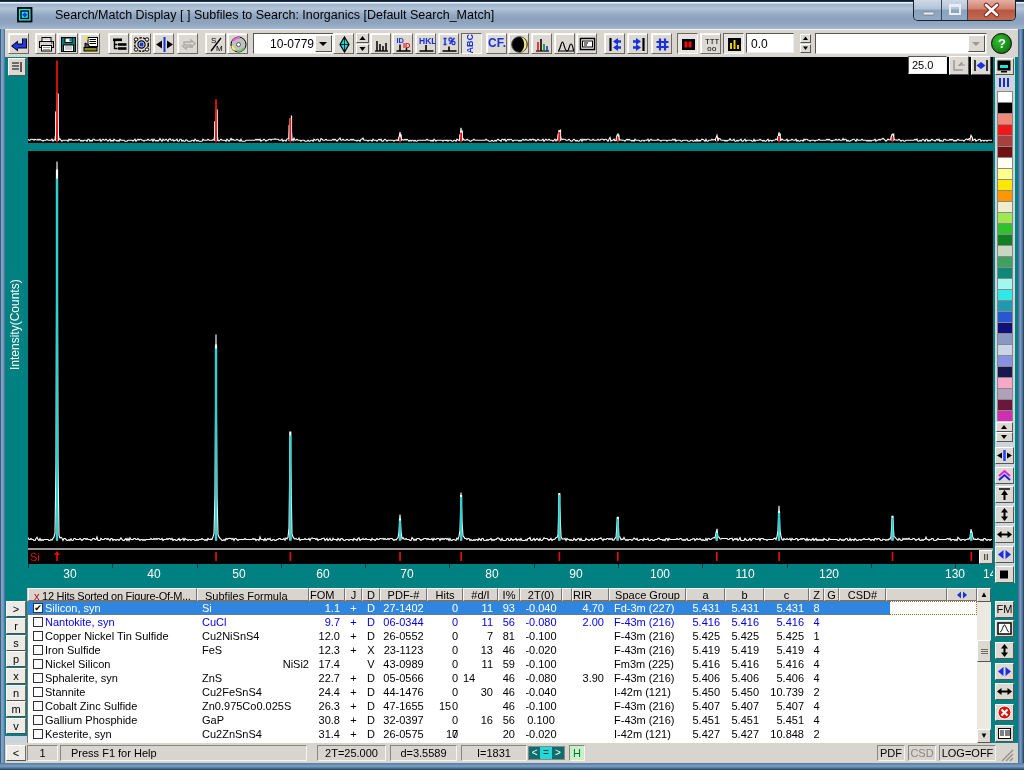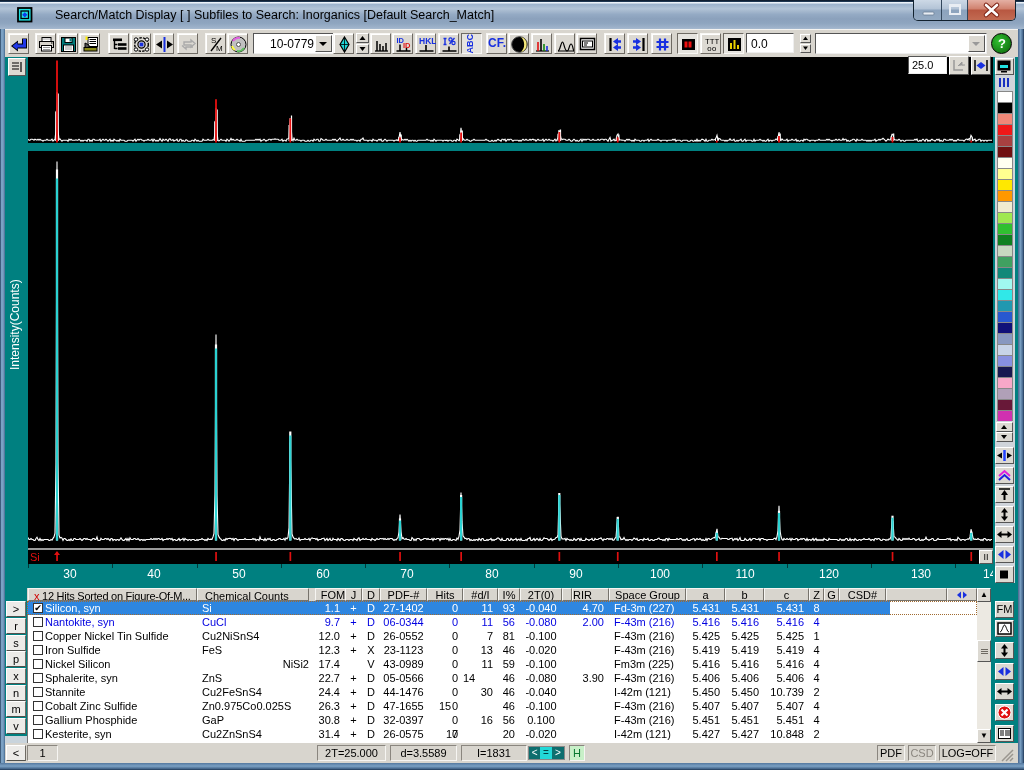--- a/index.html
+++ b/index.html
@@ -478,21 +478,21 @@
       <div class="albl" style="left:45px">30</div>
       <div class="albl" style="left:129px">40</div>
       <div class="albl" style="left:214px">50</div>
       <div class="albl" style="left:298px">60</div>
       <div class="albl" style="left:382px">70</div>
       <div class="albl" style="left:467px">80</div>
       <div class="albl" style="left:551px">90</div>
       <div class="albl" style="left:635px">100</div>
       <div class="albl" style="left:720px">110</div>
       <div class="albl" style="left:804px">120</div>
-      <div class="albl" style="left:896px">130</div>
+      <div class="albl" style="left:930px">130</div>
       <div class="albl" style="left:968px">140</div>
     </div>
 
 <div id="z25">25.0</div>
 <div class="cornbtn" style="left:949px">
       <svg width="18" height="17">
         <path d="M4 3v10h9" stroke="#999" stroke-width="1.5" fill="none"></path>
         <path d="M8 9l4-4v3h3" stroke="#999" fill="#999"></path>
       </svg>
     </div>
@@ -605,23 +605,23 @@
     </div>
 
 <div id="tblwrap"></div>
 <div class="abs" style="left:991px;top:583px;width:27px;height:160px;background:#008080"></div>
 <div id="tbl"></div>
 <div id="thead">
       <div class="hc" style="left:1px;width:169px">
         <span style="position:absolute;left:5px;top:1px"><span style="letter-spacing:-0.25px"><span style="color:#d00000">x</span> 12 Hits Sorted on Figure-Of-M...</span></span>
       </div>
       <div class="hc" style="left:170px;width:112px">
-        <span style="position:absolute;left:7px;top:1px">Chemical Counts</span>
-      </div>
-      <div class="hc" style="left:288px;width:36px;text-align:center">FOM</div>
+        <span style="position:absolute;left:7px;top:1px">Subfiles Formula</span>
+      </div>
+      <div class="hc" style="left:282px;width:36px;">FOM</div>
       <div class="hc" style="left:318px;width:17px;text-align:center">J</div>
       <div class="hc" style="left:335px;width:18px;text-align:center">D</div>
       <div class="hc" style="left:353px;width:47px;text-align:center">PDF-#</div>
       <div class="hc" style="left:400px;width:36px;text-align:center">Hits</div>
       <div class="hc" style="left:436px;width:35px;text-align:center">#d/I</div>
       <div class="hc" style="left:471px;width:22px;text-align:center">I%</div>
       <div class="hc" style="left:493px;width:42px;text-align:center">2T(0)</div>
       <div class="hc" style="left:535px;width:10px;text-align:center"></div>
       <div class="hc" style="left:545px;width:37px;">RIR</div>
       <div class="hc" style="left:582px;width:77px;text-align:center">Space Group</div>
@@ -884,20 +884,21 @@
 <div class="rbtn" style="top:725px;height:17px">
       <svg width="17" height="15">
         <rect x="2.5" y="2.5" width="12" height="10" fill="#fff" stroke="#000"></rect>
         <path d="M4 5h4M4 7h4M4 9h4M9 5h6M9 7h6M9 9h6" stroke="#000"></path>
       </svg>
     </div>
 
 <div id="status"></div>
 <div class="gbtn" style="top:745px;left:6px">&lt;</div>
 <div class="sbox" style="left:27px;width:31px">1</div>
+<div class="sbox" style="left:60px;width:247px;text-align:left;padding-left:10px">Press F1 for Help</div>
 <div class="sbox" style="left:317px;width:69px">2T=25.000</div>
 <div class="sbox" style="left:390px;width:67px">d=3.5589</div>
 <div class="sbox" style="left:461px;width:66px">I=1831</div>
 <div class="abs" style="left:528px;top:746px;width:37px;height:14px;border:1px solid #888;display:flex;font-size:10px;line-height:12px;text-align:center;color:#fff">
   <div style="width:12px;background:#0e6e6e">&lt;</div>
       <div style="width:12px;background:#22d8d8;color:#044">=</div>
       <div style="width:13px;background:#0e6e6e">&gt;</div>
     </div>
 <div class="sbox" style="left:569px;width:16px;background:#c8f0c8;color:#087830">H</div>
 <div class="sbox" style="left:877px;width:28px">PDF</div>

